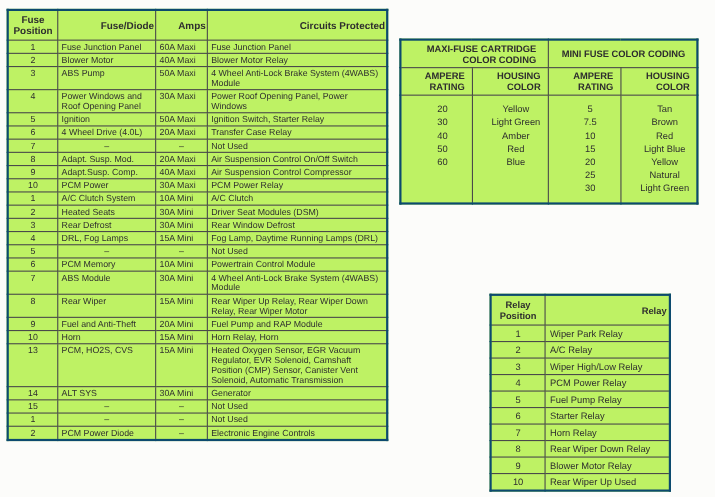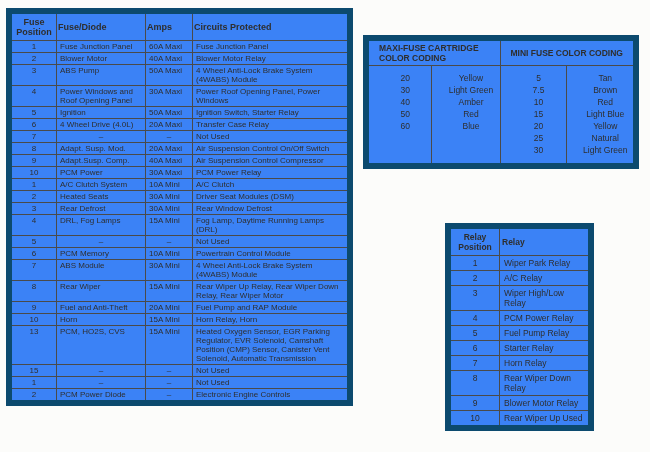--- a/index.html
+++ b/index.html
@@ -2,23 +2,23 @@
 <html><head>
 <meta charset="utf-8">
 <style>
   html,body{margin:0;padding:0;}
   body{background:#ffffff;}
   .sheet{
     position:relative;width:650px;height:452px;background:#fcfcfa;
     font-family:"Liberation Sans", sans-serif;color:#2e2e2e;overflow:hidden;
   }
   .tbl{position:absolute;}
-  table{border-collapse:collapse;border:6px solid #0c4a6e;background:#3b82f6;}
+  table{border-collapse:collapse;border:2px solid #0c4a6e;background:#bef264;}
   th,td{border:1px solid #4a4a4a;}
-  th{font-weight:bold;text-align:left;vertical-align:middle;}
+  th{font-weight:bold;text-align:right;vertical-align:middle;}
 
   
   #fuse-tbl{left:6px;top:8px;}
   #fuse-tbl table{width:347px;table-layout:fixed;}
   #fuse-tbl th{font-size:9px;line-height:10px;padding:3px 1px;}
   #fuse-tbl td{font-size:8px;line-height:9px;padding:1px 3px;vertical-align:top;}
   #fuse-tbl .c-pos{width:42px;text-align:center;}
   #fuse-tbl .c-fuse{width:86px;}
   #fuse-tbl .c-amps{width:44px;margin-left:36px;}
   #fuse-tbl td.ctr{text-align:center;}
@@ -27,21 +27,21 @@
   #color-tbl{left:363px;top:35px;}
   #color-tbl table{width:270px;table-layout:fixed;}
   #color-tbl th{font-size:8.5px;line-height:10px;padding:2px 6px;}
   #color-tbl th.title{padding:2px 10px;}
   #color-tbl td{font-size:8.5px;line-height:12px;text-align:center;vertical-align:top;padding-top:6px;height:90px;padding-left:12px;}
   #color-tbl .w1{width:65px;} #color-tbl .w2{width:69px;}
   #color-tbl .w3{width:66px;} #color-tbl .w4{width:70px;}
 
   
   #relay-tbl{left:445px;top:223px;}
-  #relay-tbl table{width:149px;table-layout:fixed;}
+  #relay-tbl table{width:165px;table-layout:fixed;margin-top:44px;}
   #relay-tbl th{font-size:8.5px;line-height:10px;padding:3px 2px;}
   #relay-tbl td{font-size:8.5px;line-height:10px;padding:2px 4px;vertical-align:top;}
   #relay-tbl .r-pos{width:44px;text-align:center;}
 </style>
 </head>
 <body>
 
 <div class="sheet">
 
   <div class="tbl" id="fuse-tbl">
@@ -172,21 +172,27 @@
           <tr>
             <td class="c-pos">10</td>
             <td class="c-fuse">Horn</td>
             <td class="c-amps">15A Mini</td>
             <td class="c-circ">Horn Relay, Horn</td>
           </tr>
           <tr>
             <td class="c-pos">13</td>
             <td class="c-fuse">PCM, HO2S, CVS</td>
             <td class="c-amps">15A Mini</td>
-            <td class="c-circ">Heated Oxygen Sensor, EGR Parking Regulator, EVR Solenoid, Camshaft Position (CMP) Sensor, Canister Vent Solenoid, Automatic Transmission</td>
+            <td class="c-circ">Heated Oxygen Sensor, EGR Vacuum Regulator, EVR Solenoid, Camshaft Position (CMP) Sensor, Canister Vent Solenoid, Automatic Transmission</td>
+          </tr>
+          <tr>
+            <td class="c-pos">14</td>
+            <td class="c-fuse">ALT SYS</td>
+            <td class="c-amps">30A Mini</td>
+            <td class="c-circ">Generator</td>
           </tr>
           <tr>
             <td class="c-pos">15</td>
             <td class="c-fuse ctr">–</td>
             <td class="c-amps ctr">–</td>
             <td class="c-circ">Not Used</td>
           </tr>
           <tr>
             <td class="c-pos">1</td>
             <td class="c-fuse ctr">–</td>
@@ -208,20 +214,26 @@
       <colgroup>
           <col class="w1">
           <col class="w2">
           <col class="w3">
           <col class="w4">
         </colgroup>
       <thead>
         <tr>
           <th colspan="2" class="title">MAXI-FUSE CARTRIDGE COLOR CODING</th>
           <th colspan="2" class="title">MINI FUSE COLOR CODING</th>
+        </tr>
+        <tr>
+          <th>AMPERE RATING</th>
+          <th>HOUSING COLOR</th>
+          <th>AMPERE RATING</th>
+          <th>HOUSING COLOR</th>
         </tr>
       </thead>
       <tbody>
         <tr>
           <td id="maxi-amp">
               <div>20</div>
               <div>30</div>
               <div>40</div>
               <div>50</div>
               <div>60</div>

